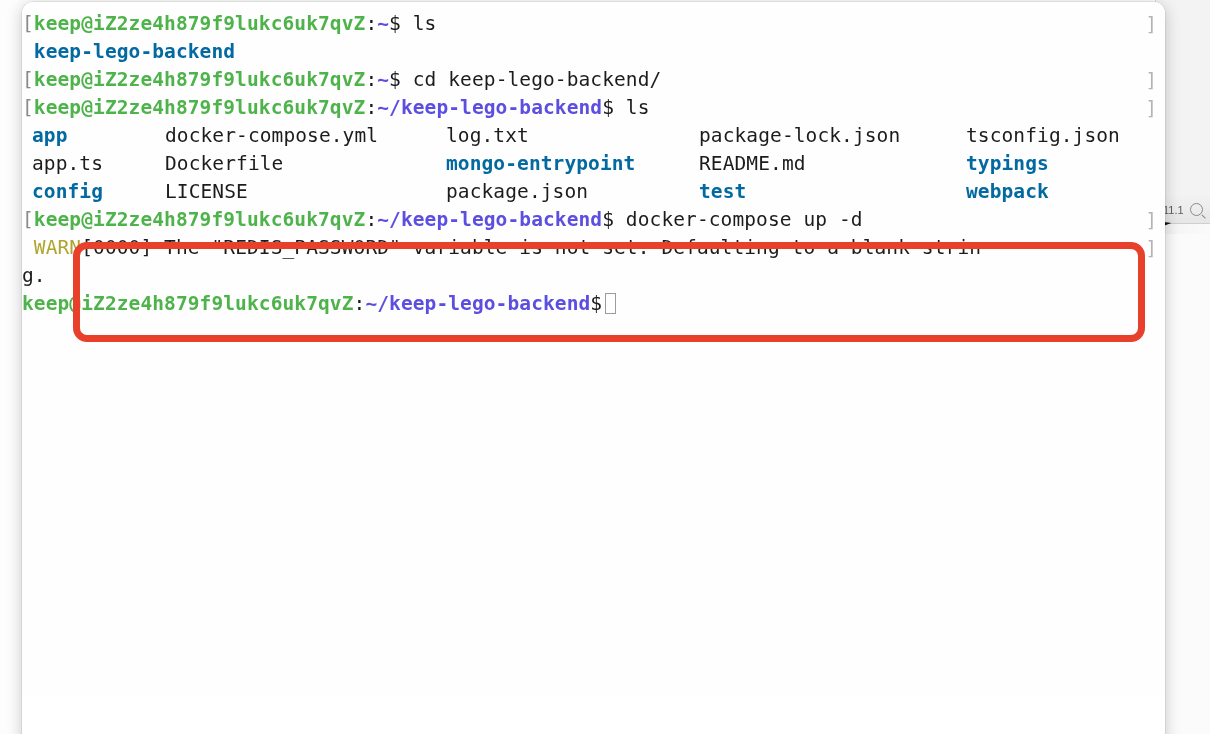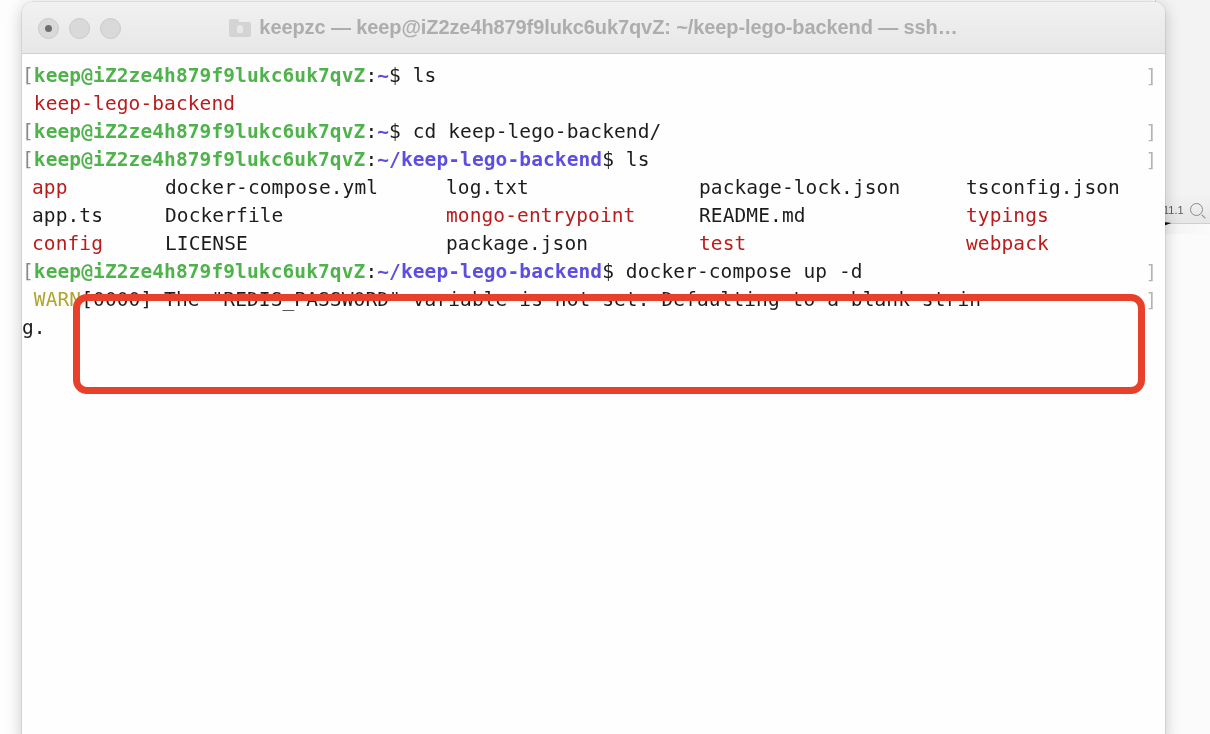--- a/index.html
+++ b/index.html
@@ -193,21 +193,21 @@
     height: 28px;
     line-height: 28px;
     font-family: "DejaVu Sans Mono", monospace;
     font-size: 19.5px;
     white-space: pre;
     color: #1c1c1c;
     letter-spacing: 0.1px;
   }
   .user { color: #4eb34a; font-weight: bold; }
   .path { color: #5b4ee0; font-weight: bold; }
-  .dir  { color: #b91c1c; font-weight: normal; }
+  .dir  { color: #0369a1; font-weight: bold; }
   .warn { color: #b0a62f; }
   .plain { color: #1c1c1c; }
   .brk { color: #8a8a8a; }
 
   .mark {
     position: absolute;
     right: 8px;
     top: 0;
     color: #b4b4b4;
     font-family: "DejaVu Sans Mono", monospace;
@@ -248,37 +248,20 @@
     <div class="bg-toolbar">
       <span class="bg-version">.11.1</span>
       <span class="bg-search-icon"></span>
     </div>
     <div class="bg-cursor-arrow"></div>
     <div class="bg-lower"></div>
   </div>
 
   <div class="term-window">
 
-    <div class="titlebar">
-      <div class="traffic">
-        <span class="tl">
-            <span class="dot"></span>
-          </span>
-        <span class="tl"></span>
-        <span class="tl"></span>
-      </div>
-      <div class="title-wrap">
-        <span class="folder-icon">
-          <span class="tab"></span>
-            <span class="body"></span>
-            <span class="glyph"></span>
-        </span>
-        <span class="title-text">keepzc — keep@iZ2ze4h879f9lukc6uk7qvZ: ~/keep-lego-backend — ssh…</span>
-      </div>
-    </div>
 
     <div class="term-body">
 
       <div class="line"><span class="brk">[</span><span class="user">keep@iZ2ze4h879f9lukc6uk7qvZ</span><span class="plain">:</span><span class="path">~</span><span class="plain">$</span><span class="plain"> ls</span><span class="mark">]</span></div>
 
       <div class="line"><span class="dir"> keep-lego-backend</span></div>
 
       <div class="line"><span class="brk">[</span><span class="user">keep@iZ2ze4h879f9lukc6uk7qvZ</span><span class="plain">:</span><span class="path">~</span><span class="plain">$</span><span class="plain"> cd keep-lego-backend/</span><span class="mark">]</span></div>
 
       <div class="line"><span class="brk">[</span><span class="user">keep@iZ2ze4h879f9lukc6uk7qvZ</span><span class="plain">:</span><span class="path">~/keep-lego-backend</span><span class="plain">$</span><span class="plain"> ls</span><span class="mark">]</span></div>
@@ -289,18 +272,19 @@
           <div class="line" style="padding: 0px;"><span class="dir" style="position: absolute; left: 10px;">config</span><span class="plain" style="position: absolute; left: 143px;">LICENSE</span><span class="plain" style="position: absolute; left: 424px;">package.json</span><span class="dir" style="position: absolute; left: 677px;">test</span><span class="dir" style="position: absolute; left: 944px;">webpack</span></div>
         </div>
 
       <div class="line"><span class="brk">[</span><span class="user">keep@iZ2ze4h879f9lukc6uk7qvZ</span><span class="plain">:</span><span class="path">~/keep-lego-backend</span><span class="plain">$</span><span class="plain"> docker-compose up -d</span><span class="mark">]</span></div>
 
       <div class="line"><span class="plain"> </span><span class="warn">WARN</span><span class="plain">[0000] The "REDIS_PASSWORD" variable is not set. Defaulting to a blank strin</span><span class="mark">]</span></div>
 
       <div class="line"><span class="plain">g.</span></div>
 
 
+      <div class="line"><span class="user">keep@iZ2ze4h879f9lukc6uk7qvZ</span><span class="plain">:</span><span class="path">~/keep-lego-backend</span><span class="plain">$</span><span class="cursor"></span></div>
 
       <div class="annotation-rect"></div>
 
     </div>
   </div>
 </div>
 
 </body></html>

